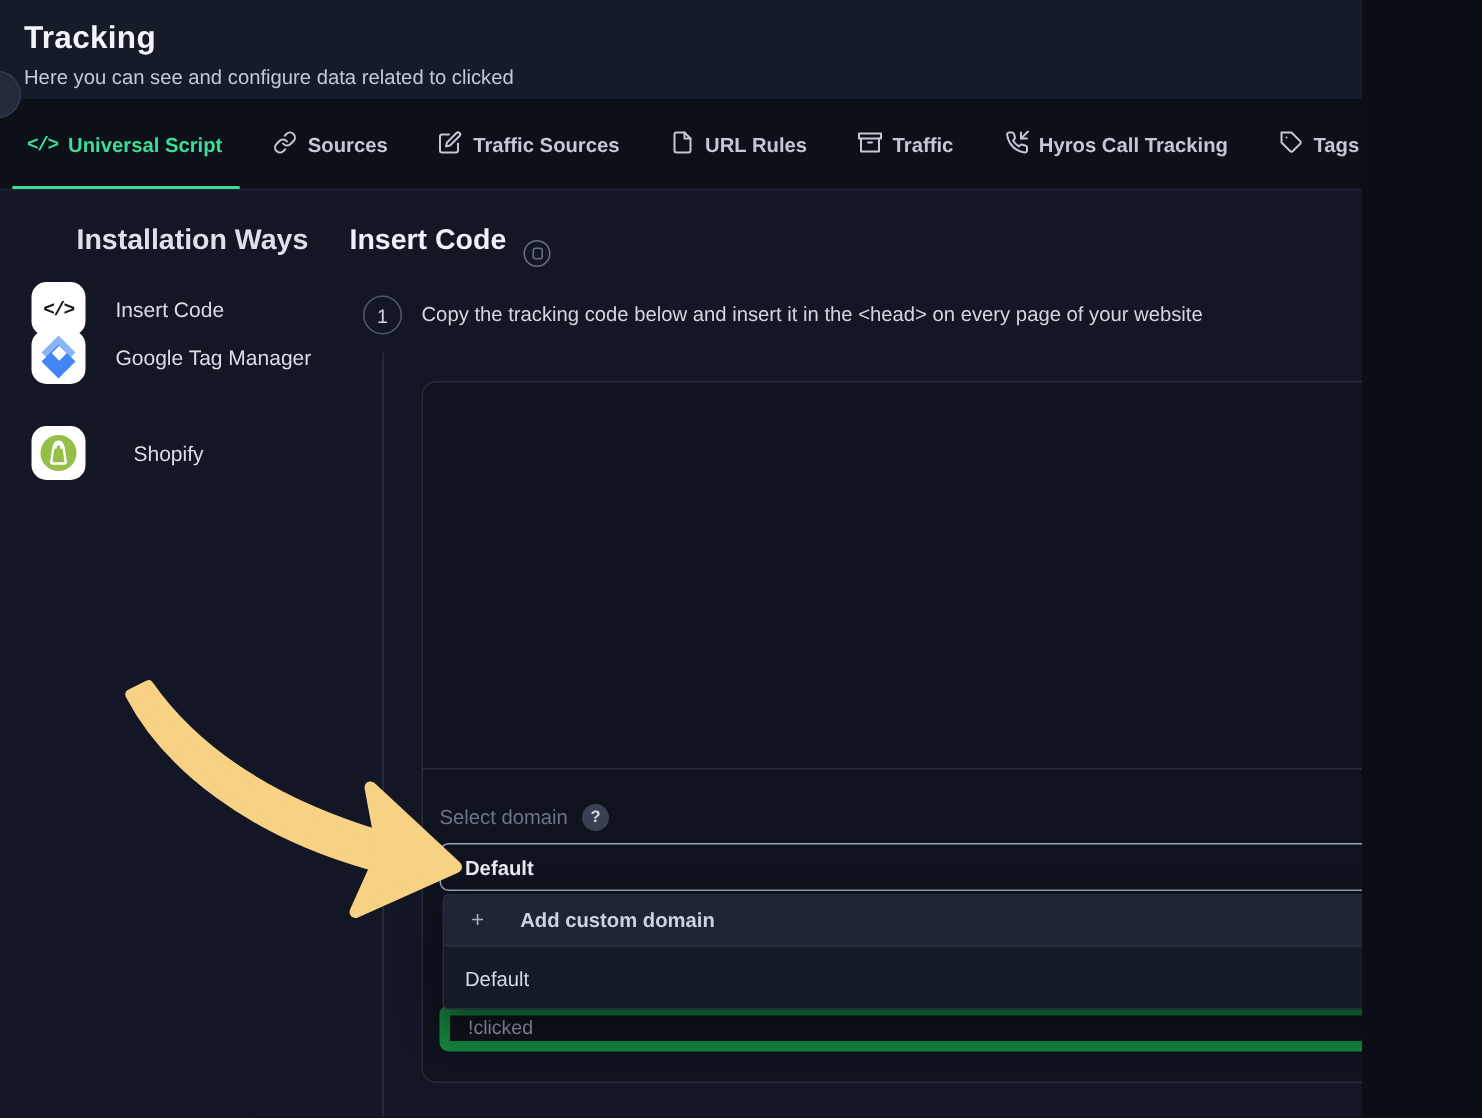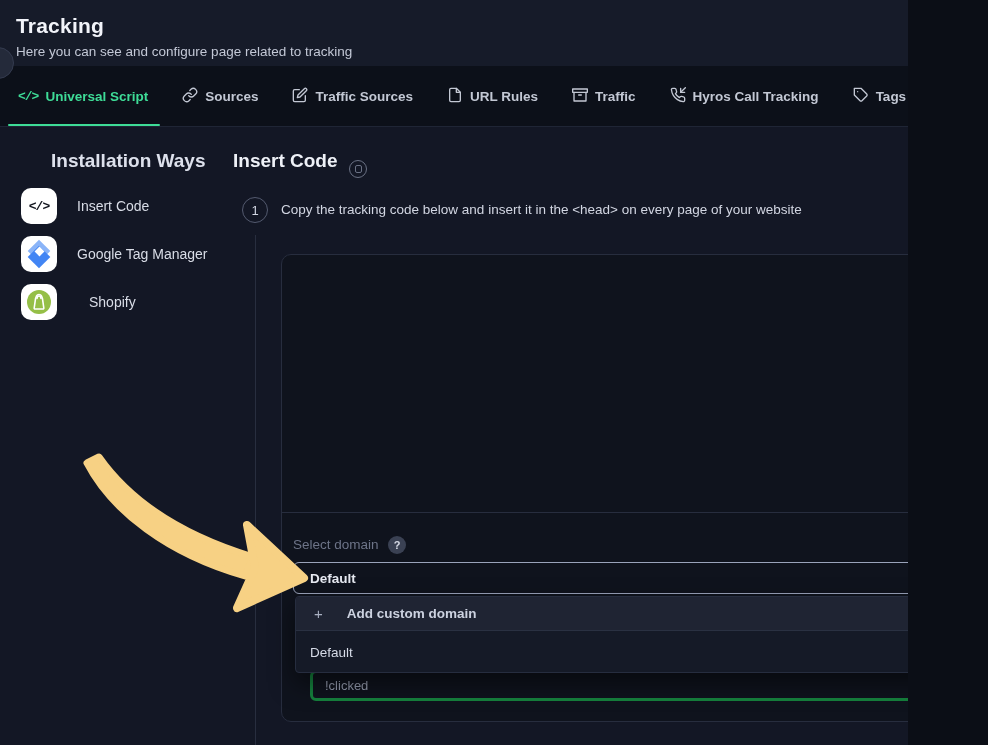--- a/index.html
+++ b/index.html
@@ -55,22 +55,22 @@
   .copy-btn svg { width:15px; height:15px; fill:none; stroke:#8e96ab; stroke-width:2; stroke-linecap:round; stroke-linejoin:round; }
   .card-divider { position:absolute; left:282px; top:512px; width:690px; height:1px; background:#272d3e; }
   .sel-label { position:absolute; left:293px; top:537px; font-size:13.5px; color:#6d7488; }
   .help-badge { position:absolute; left:388px; top:536px; width:18px; height:18px; border-radius:50%;
     background:#3a4153; color:#d6dae5; font-size:11px; font-weight:700; display:flex; align-items:center; justify-content:center; cursor:pointer; }
   .domain-select { position:absolute; left:293px; top:562px; width:668px; height:32px; background:#0f131d;
     border:1px solid #9aa3ba; border-radius:6px; display:flex; align-items:center; justify-content:space-between;
     padding:0 14px 0 16px; cursor:pointer; z-index:4; }
   .domain-select .val { font-size:13.5px; font-weight:600; color:#e6e9f1; }
   .chev { width:12px; height:12px; fill:none; stroke:#c0c6d6; stroke-width:2; stroke-linecap:round; stroke-linejoin:round; }
-  .tag-box { position:absolute; left:293px; top:670px; width:668px; height:31px; border:3px solid #15803d;
-    border-radius:6px; display:flex; align-items:center; padding-left:12px; z-index:1;margin-left:17px; }
+  .tag-box { position:absolute; left:293px; top:670px; width:668px; height:31px; border:7px solid #15803d;
+    border-radius:6px; display:flex; align-items:flex-start; padding-left:12px; z-index:1; }
   .tag-box span { font-size:13px; color:#959cae; }
   
   .dropdown { position:absolute; left:295px; top:596px; width:665px; height:77px; z-index:6;
     background:#151a27; border:1px solid #262d3f; border-radius:4px; overflow:hidden;
     box-shadow:0 10px 24px rgba(0,0,0,.5); }
   .dd-add { height:34px; background:#1f2433; border-bottom:1px solid #2a3142; display:flex; align-items:center;
     padding-left:18px; cursor:pointer; }
   .dd-add .plus { font-size:15px; color:#a9b0c2; }
   .dd-add .lbl { margin-left:24px; font-size:13.5px; font-weight:600; color:#ccd2e0; }
   .dd-opt { height:42px; display:flex; align-items:center; justify-content:space-between;
@@ -80,21 +80,21 @@
   
   .arrow-svg { position:absolute; left:0; top:0; width:988px; height:745px; z-index:8; pointer-events:none; }
 </style>
 </head>
 <body>
 
 <div class="screen">
 
   <div class="header">
     <div class="page-title">Tracking</div>
-    <div class="page-subtitle">Here you can see and configure page related to tracking</div>
+    <div class="page-subtitle">Here you can see and configure data related to clicked</div>
   </div>
   <div class="edge-circle"></div>
 
   <div class="tabbar">
     <div class="tab active">
       <span class="code-glyph">&lt;/&gt;</span>
       <span>Universal Script</span>
     </div>
     <div class="tab">
       <span><svg class="ticon" viewBox="0 0 24 24">
@@ -151,21 +151,21 @@
   </div>
 
   <div class="sidebar-title">Installation Ways</div>
 
   <div class="sb-item" style="top:188px;">
     <span class="sb-tile">
         <span class="tile-code">&lt;/&gt;</span>
       </span>
     <span class="sb-label">Insert Code</span>
   </div>
-  <div class="sb-item" style="top:236px;">
+  <div class="sb-item" style="top:220px;">
     <span class="sb-tile">
       <span class="gtm-wrap">
           <span class="gtm-d1"></span>
           <span class="gtm-d2"></span>
           <span class="gtm-d3"></span>
         </span>
     </span>
     <span class="sb-label">Google Tag Manager</span>
   </div>
   <div class="sb-item" style="top:284px;gap:32px;">

